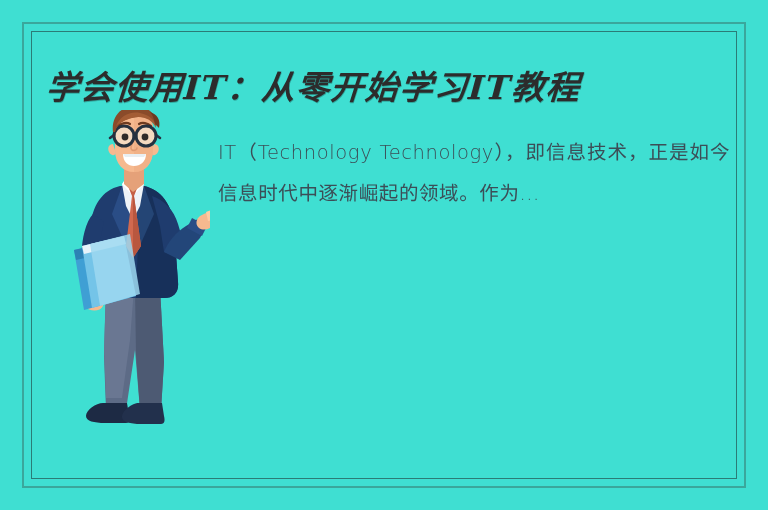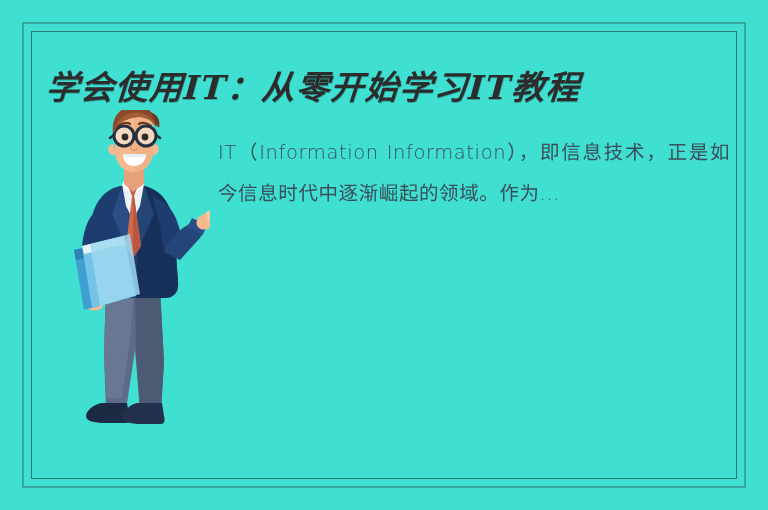--- a/index.html
+++ b/index.html
@@ -99,21 +99,21 @@
 </head>
 <body>
 
 <div class="card">
 
   <div class="frame-outer"></div>
   <div class="frame-inner"></div>
 
   <h1 class="title">学会使用IT：从零开始学习IT教程</h1>
 
-  <p class="body-text">IT（Information Information），即信息技术，正是如今信息时代中逐渐崛起的领域。作为...</p>
+  <p class="body-text">IT（Technology Technology），即信息技术，正是如今信息时代中逐渐崛起的领域。作为...</p>
 
   <div class="illustration">
     <svg viewBox="0 0 150 325" xmlns="http://www.w3.org/2000/svg" aria-hidden="true">
 
       <g>
         <path d="M46 178 L100 178 L104 252 L101 300 L80 300 L75 240 L66 300 L46 300 L44 246 Z" fill="#5d6b86"></path>
         <path d="M75 178 L100 178 L104 252 L101 300 L80 300 L76 244 Z" fill="#4d5a73"></path>
         <path d="M46 178 L74 178 L70 230 L62 288 L46 288 L44 240 Z" fill="#6a7792"></path>
       </g>
 

